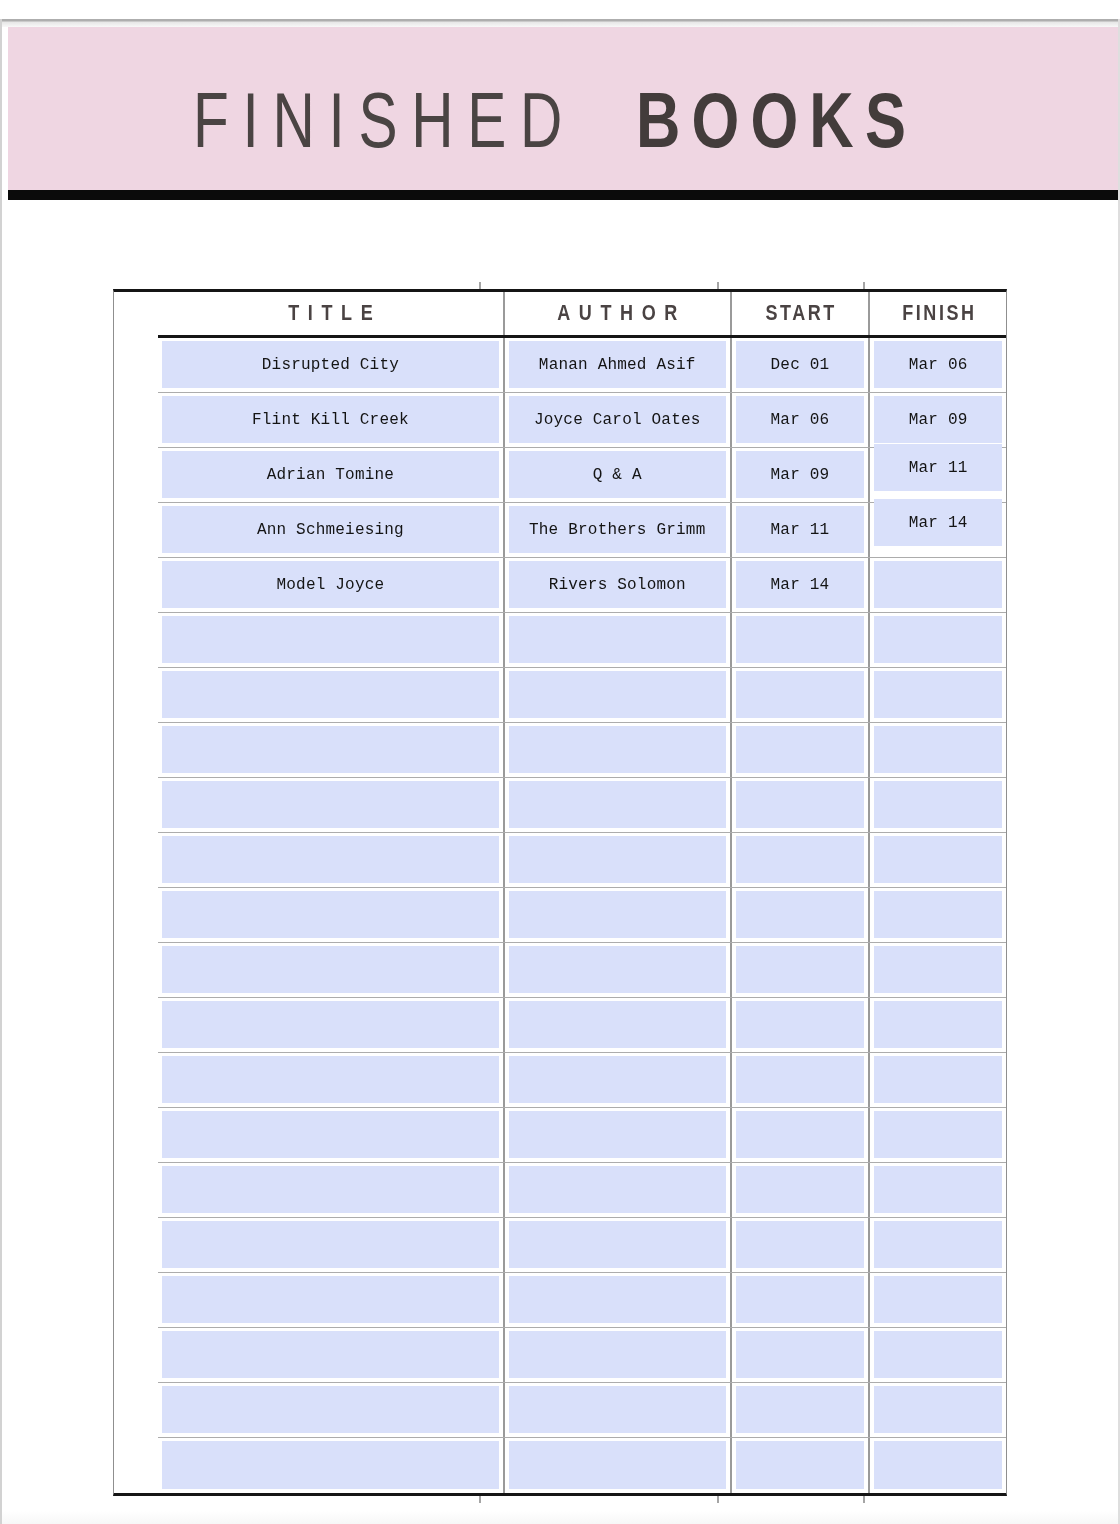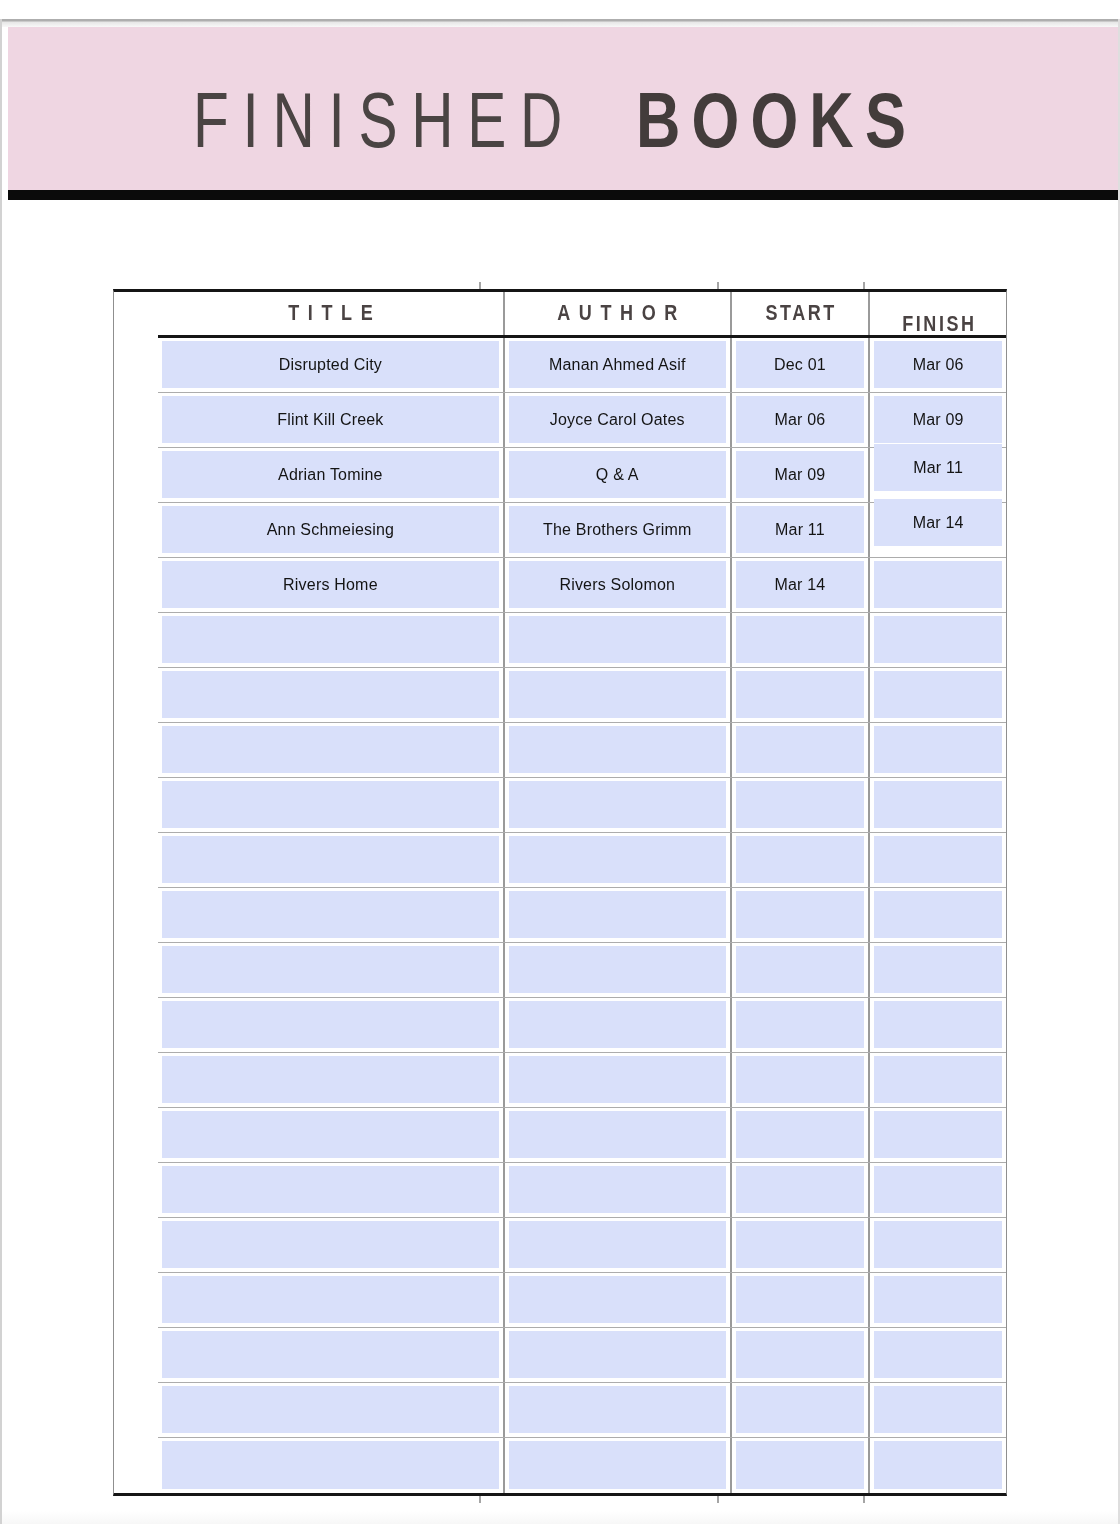--- a/index.html
+++ b/index.html
@@ -42,37 +42,38 @@
     grid-template-columns:40.9% 26.75% 16.35% 16%;
     height:46px;
     border-bottom:3px solid #151515;
     background:#ffffff;
   }
   .hcell {
     display:flex; align-items:center; justify-content:center;
     border-right:2px solid #9a9a9a;
     overflow:hidden;
   }
-  .hcell:last-child { border-right:none;align-items:flex-end; }
+  .hcell:last-child { border-right:none; }
   .hlabel {
     display:inline-block;
     font-weight:bold;
     font-size:18px;
     color:#4a4343;
     transform:scaleY(1.22);
     white-space:nowrap;
   }
   .hc-wide  .hlabel { letter-spacing:0.48em; margin-right:-0.48em; }
   .hc-narrow .hlabel { letter-spacing:0.14em; margin-right:-0.14em; }
 
   .row {
     display:grid;
     grid-template-columns:40.9% 26.75% 16.35% 16%;
     height:55px;
     border-bottom:1px solid #acacac;
+    font-family:Liberation Mono, monospace;
   }
   .row:last-child { border-bottom:none; }
   .cell {
     display:flex;
     padding:3px 4px 4px 4px;
     border-right:2px solid #9a9a9a;
   }
   .cell:last-child { border-right:none; }
   .fill {
     flex:1;
@@ -221,21 +222,21 @@
           </div>
           <div class="cell col-finish">
             <div class="fill">
               <span>Mar 14</span>
             </div>
           </div>
         </div>
         <div class="row">
           <div class="cell col-title">
             <div class="fill">
-              <span>Rivers Home</span>
+              <span>Model Joyce</span>
             </div>
           </div>
           <div class="cell col-author">
             <div class="fill">
               <span>Rivers Solomon</span>
             </div>
           </div>
           <div class="cell col-start">
             <div class="fill">
               <span>Mar 14</span>

